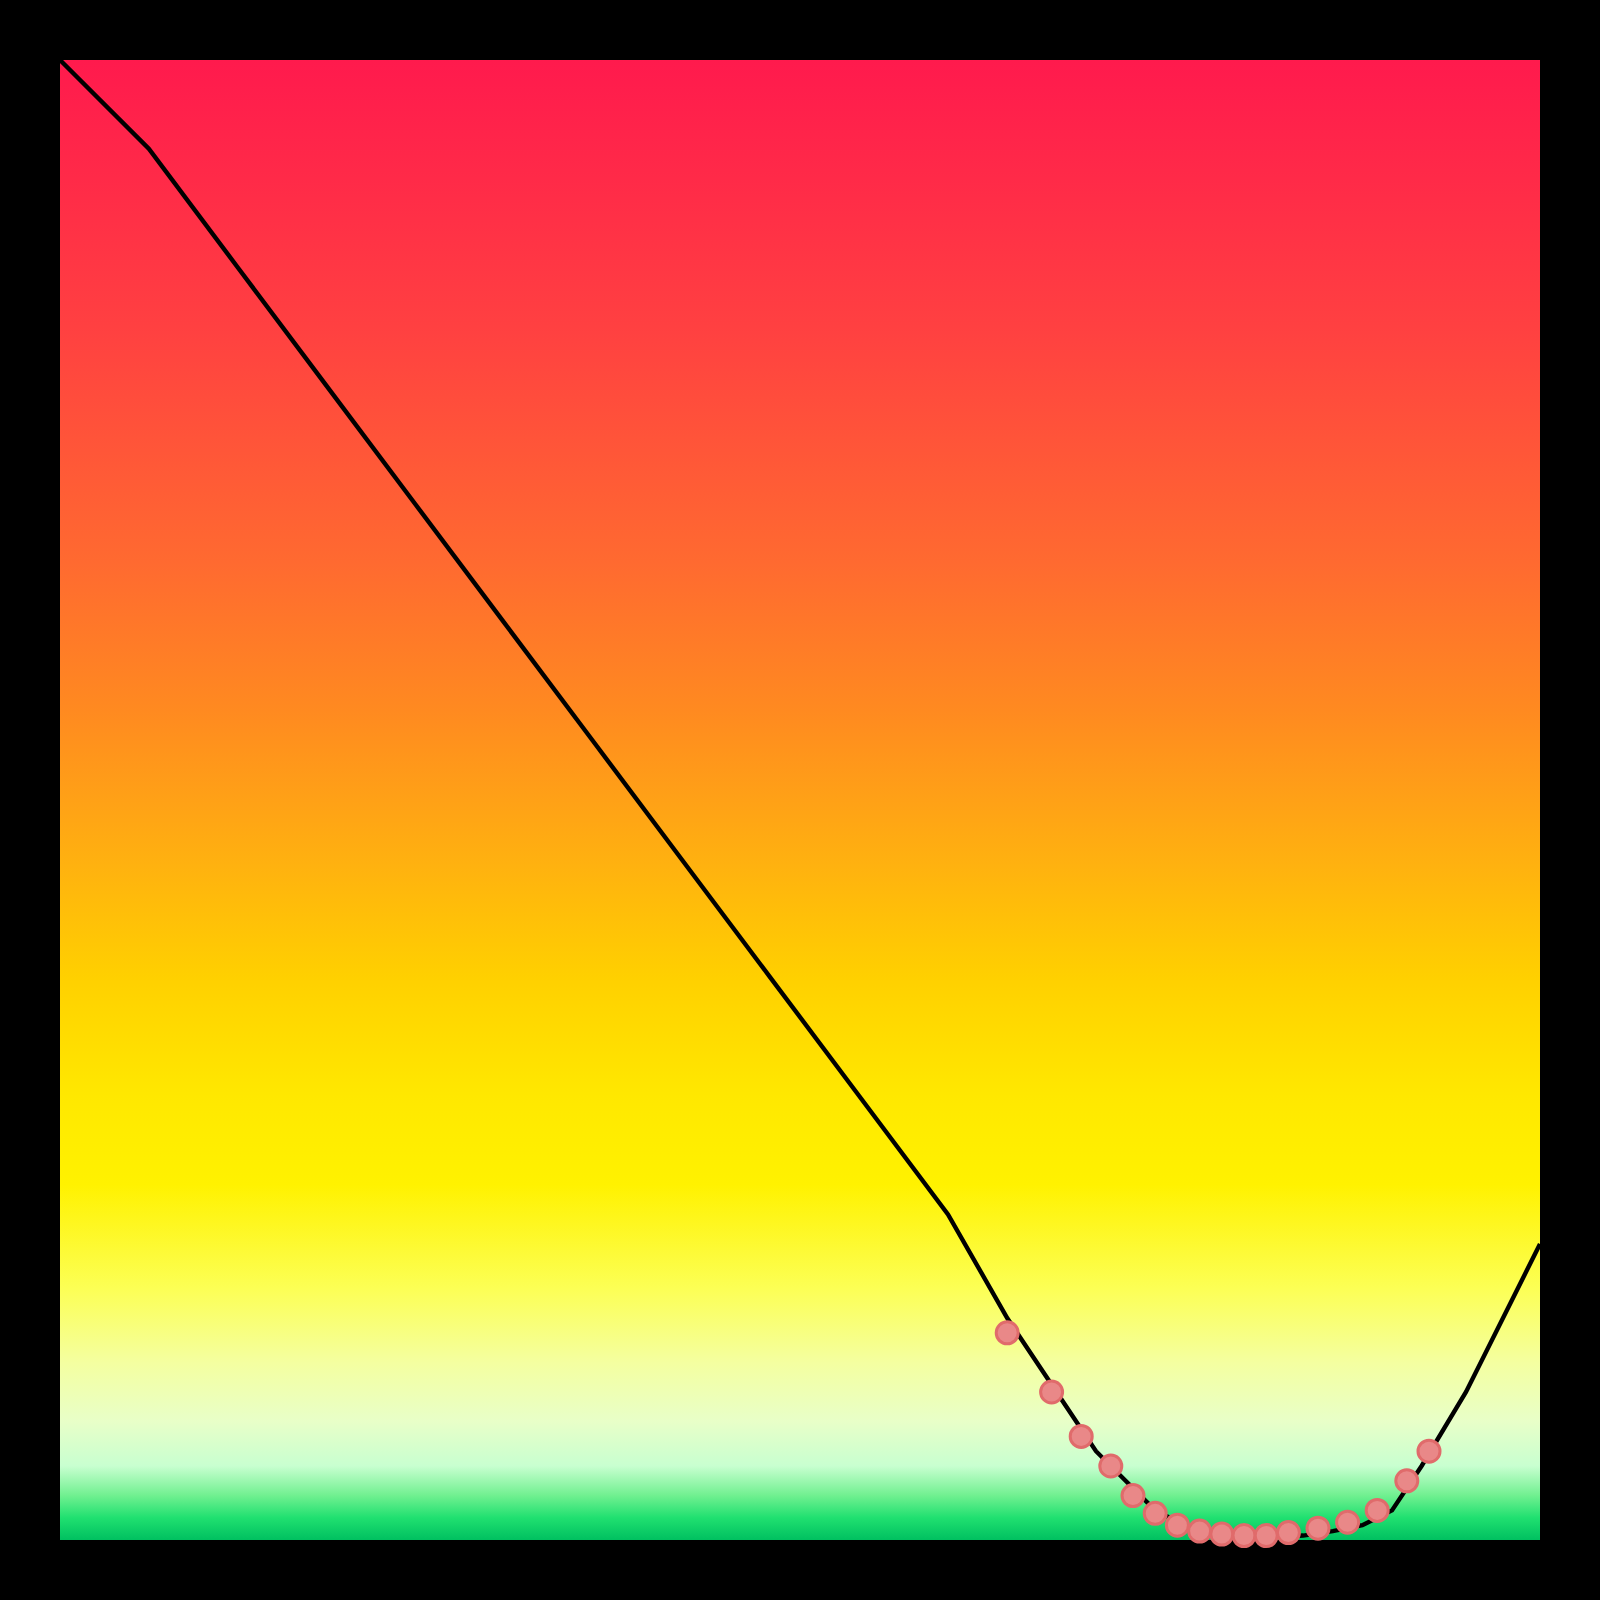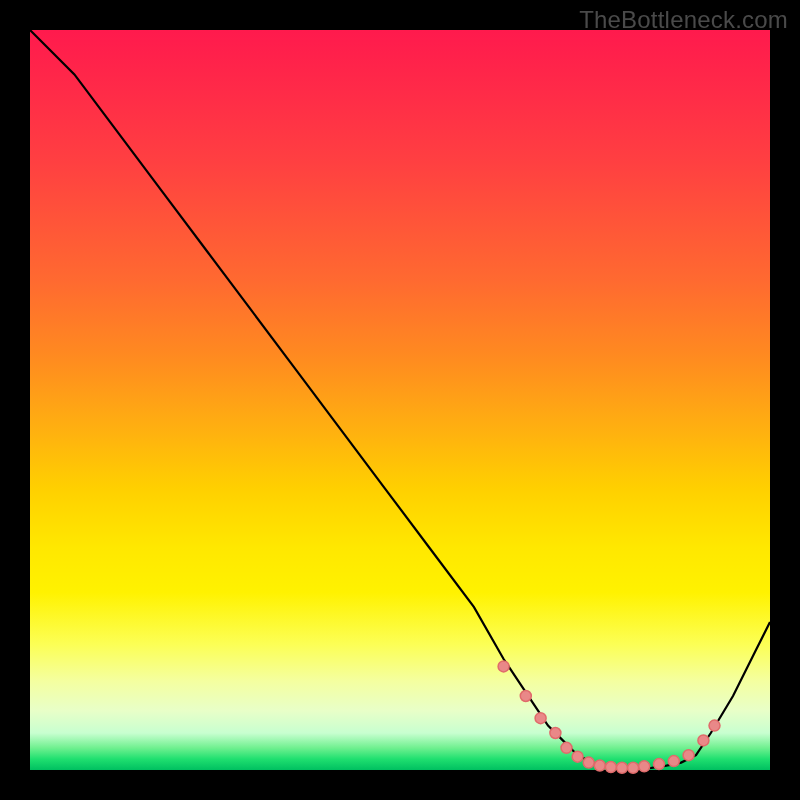--- a/index.html
+++ b/index.html
@@ -63,21 +63,20 @@
     height: 740px;
     overflow: visible;
     pointer-events: none;
   }
 </style>
 </head>
 <body>
 
 <div class="frame">
 
-  <div class="watermark">TheBottleneck.com</div>
 
   <div class="plot">
     <svg class="curve" id="curve" viewBox="0 0 740 740" preserveAspectRatio="none">
       <path id="curvePath" fill="none" stroke-width="2.2" stroke="#000000" d="M0.00 0.00 L44.40 44.40 L88.80 103.60 L133.20 162.80 L177.60 222.00 L222.00 281.20 L266.40 340.40 L310.80 399.60 L355.20 458.80 L399.60 518.00 L444.00 577.20 L473.60 629.00 L503.20 673.40 L518.00 695.60 L532.80 710.40 L547.60 725.20 L562.40 732.60 L577.20 736.30 L592.00 737.78 L606.80 738.52 L621.60 737.78 L636.40 735.56 L651.20 732.60 L666.00 725.20 L680.80 703.00 L703.00 666.00 L725.20 621.60 L740.00 592.00"></path>
       <g id="markers">
           <circle cx="473.60" cy="636.40" r="5.5" fill="#e98888" stroke="#e06b6b" stroke-width="1.5"></circle>
           <circle cx="495.80" cy="666.00" r="5.5" fill="#e98888" stroke="#e06b6b" stroke-width="1.5"></circle>
           <circle cx="510.60" cy="688.20" r="5.5" fill="#e98888" stroke="#e06b6b" stroke-width="1.5"></circle>
           <circle cx="525.40" cy="703.00" r="5.5" fill="#e98888" stroke="#e06b6b" stroke-width="1.5"></circle>
           <circle cx="536.50" cy="717.80" r="5.5" fill="#e98888" stroke="#e06b6b" stroke-width="1.5"></circle>

